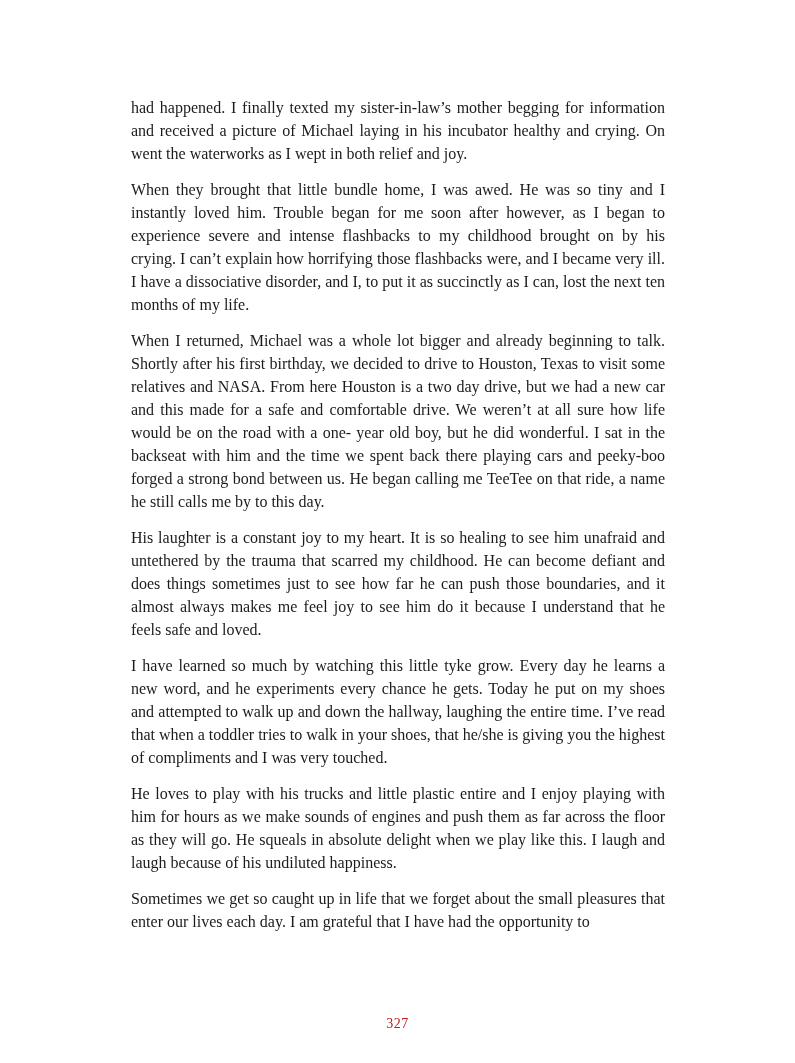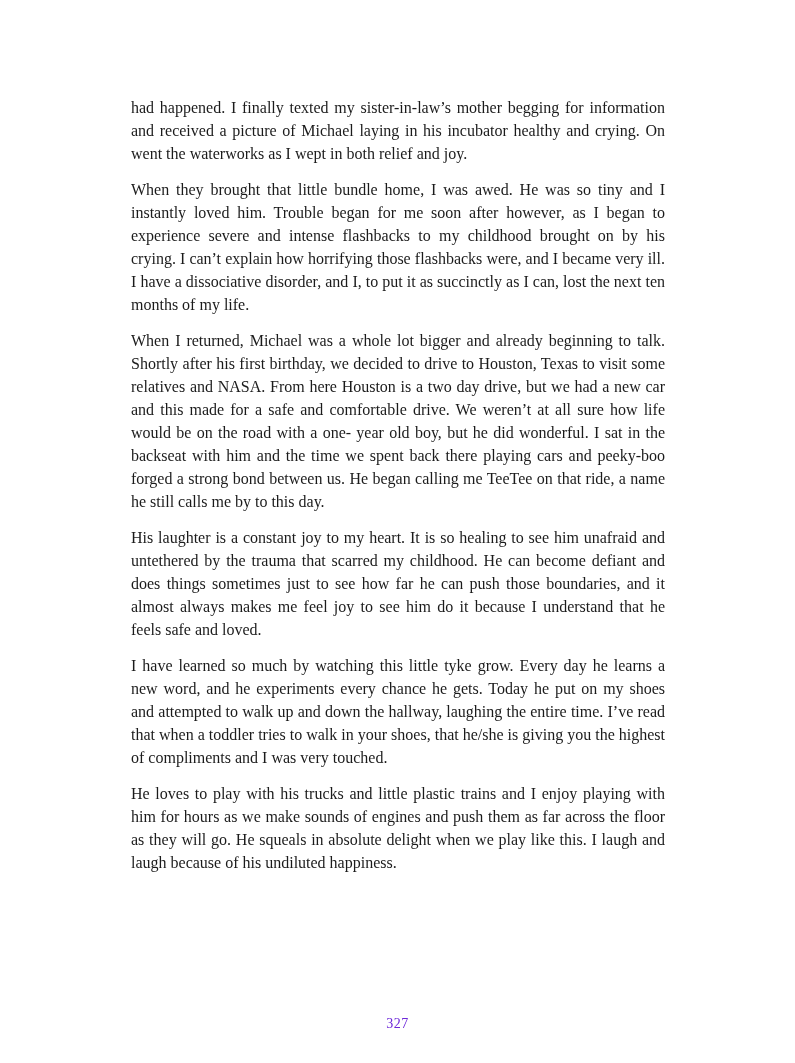--- a/index.html
+++ b/index.html
@@ -34,32 +34,33 @@
   .page-footer {
     position: absolute;
     left: 0;
     top: 1014px;
     width: 100%;
     text-align: center;
   }
   .page-number {
     font-size: 14px;
     line-height: 20px;
-    color: #6d28d9;
+    color: #b91c1c;
     letter-spacing: 0.5px;
   }
 </style>
 </head>
 <body>
 
 <div class="page">
   <div class="text-block">
     <p>had happened. I finally texted my sister-in-law’s mother begging for information and received a picture of Michael laying in his incubator healthy and crying.  On went the waterworks as I wept in both relief and joy.</p>
     <p>When they brought that little bundle home, I was awed. He was so tiny and I instantly loved him. Trouble began for me soon after however, as I began to experience severe and intense flashbacks to my childhood brought on by his crying. I can’t explain how horrifying those flashbacks were, and I became very ill. I have a dissociative disorder, and I, to put it as succinctly as I can, lost the next ten months of my life.</p>
     <p>When I returned, Michael was a whole lot bigger and already beginning to talk. Shortly after his first birthday, we decided to drive to Houston, Texas to visit some relatives and NASA. From here Houston is a two day drive, but we had a new car and this made for a safe and comfortable drive. We weren’t at all sure how life would be on the road with a one- year old boy, but he did wonderful. I sat in the backseat with him and the time we spent back there playing cars and peeky-boo forged a strong bond between us. He began calling me TeeTee on that ride, a name he still calls me by to this day.</p>
     <p>His laughter is a constant joy to my heart. It is so healing to see him unafraid and untethered by the trauma that scarred my childhood. He can become defiant and does things sometimes just to see how far he can push those boundaries, and it almost always makes me feel joy to see him do it because I understand that he feels safe and loved.</p>
     <p>I have learned so much by watching this little tyke grow. Every day he learns a new word, and he experiments every chance he gets. Today he put on my shoes and attempted to walk up and down the hallway, laughing the entire time. I’ve read that when a toddler tries to walk in your shoes, that he/she is giving you the highest of compliments and I was very touched.</p>
-    <p>He loves to play with his trucks and little plastic trains and I enjoy playing with him for hours as we make sounds of engines and push them as far across the floor as they will go. He squeals in absolute delight when we play like this. I laugh and laugh because of his undiluted happiness.</p>
+    <p>He loves to play with his trucks and little plastic entire and I enjoy playing with him for hours as we make sounds of engines and push them as far across the floor as they will go. He squeals in absolute delight when we play like this. I laugh and laugh because of his undiluted happiness.</p>
+    <p>Sometimes we get so caught up in life that we forget about the small pleasures that enter our lives each day. I am grateful that I have had the opportunity to</p>
   </div>
   <div class="page-footer">
     <span class="page-number">327</span>
   </div>
 </div>
 
 </body></html>

